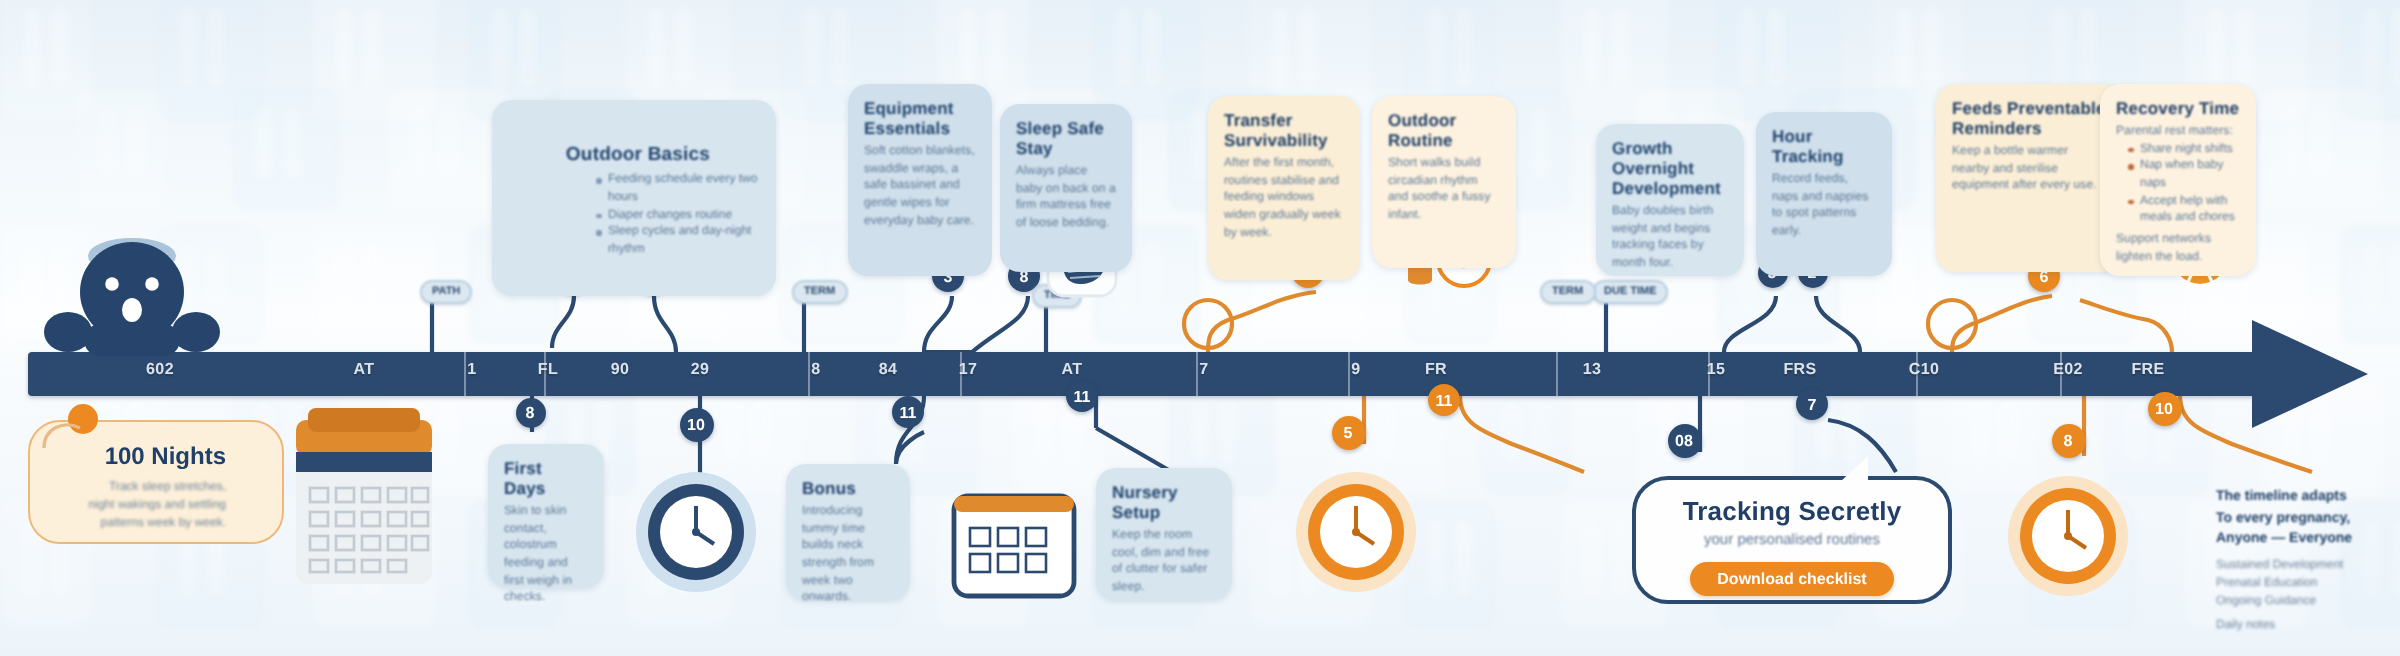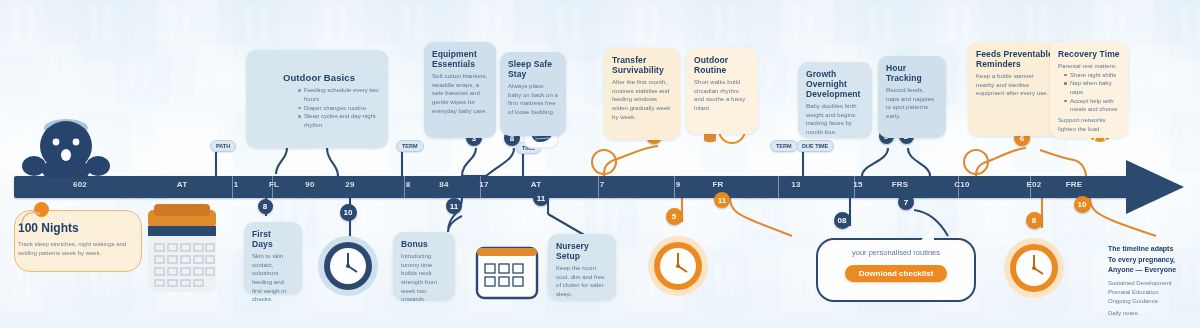--- a/index.html
+++ b/index.html
@@ -106,21 +106,21 @@
   .bubble .big{
     font-size:13px;font-weight:700;color:#20406a;margin:0 0 3px 0;letter-spacing:.2px;
     text-align:center;filter:blur(.3px);
   }
   .bubble .sub{font-size:6px;color:#6b7f99;margin:0 0 2px 0;filter:blur(.7px);}
   .bubble li{font-size:6px;color:#6b7f99;filter:blur(.7px);line-height:1.5;}
 
   
   .obox{
     position:absolute;background:#fdf0da;border:1.6px solid #edb878;border-radius:16px;
-    padding:8px 3px;box-sizing:border-box;
+    padding:8px 28px;box-sizing:border-box;text-align:right;
   }
   .obox .big{font-size:12px;font-weight:700;color:#20406a;margin:0 0 3px;filter:blur(.35px);}
   .obox p{margin:0;font-size:6px;color:#6f8399;line-height:1.5;filter:blur(.7px);}
 
   
   .cta{
     position:absolute;background:#fefefe;border:2.2px solid #2c4a70;border-radius:18px;
     padding:8px 12px;box-sizing:border-box;text-align:center;
   }
   .cta .t{font-size:13px;font-weight:700;color:#213f66;margin:0 0 2px;filter:blur(.35px);letter-spacing:.1px;}
@@ -668,20 +668,21 @@
         <h4>Bonus</h4>
         <p>Introducing tummy time builds neck strength from week two onwards.</p>
       </div>
       <div class="card blue" style="left:548px;top:234px;width:68px;height:66px;">
         <h4>Nursery Setup</h4>
         <p>Keep the room cool, dim and free of clutter for safer sleep.</p>
       </div>
     </div>
 
   <div class="cta" style="left:816px;top:238px;width:160px;height:64px;">
+    <p class="t">Tracking Secretly</p>
     <p class="s">your personalised routines</p>
     <span class="btn">Download checklist</span>
   </div>
 
   <div class="txtblk" style="left:1108px;top:244px;width:86px;">
     <p class="h">The timeline adapts</p>
     <p class="h">To every pregnancy,</p>
     <p class="h">Anyone — Everyone</p>
     <p class="l" style="margin-top:3px;">Sustained Development</p>
     <p class="l">Prenatal Education</p>

